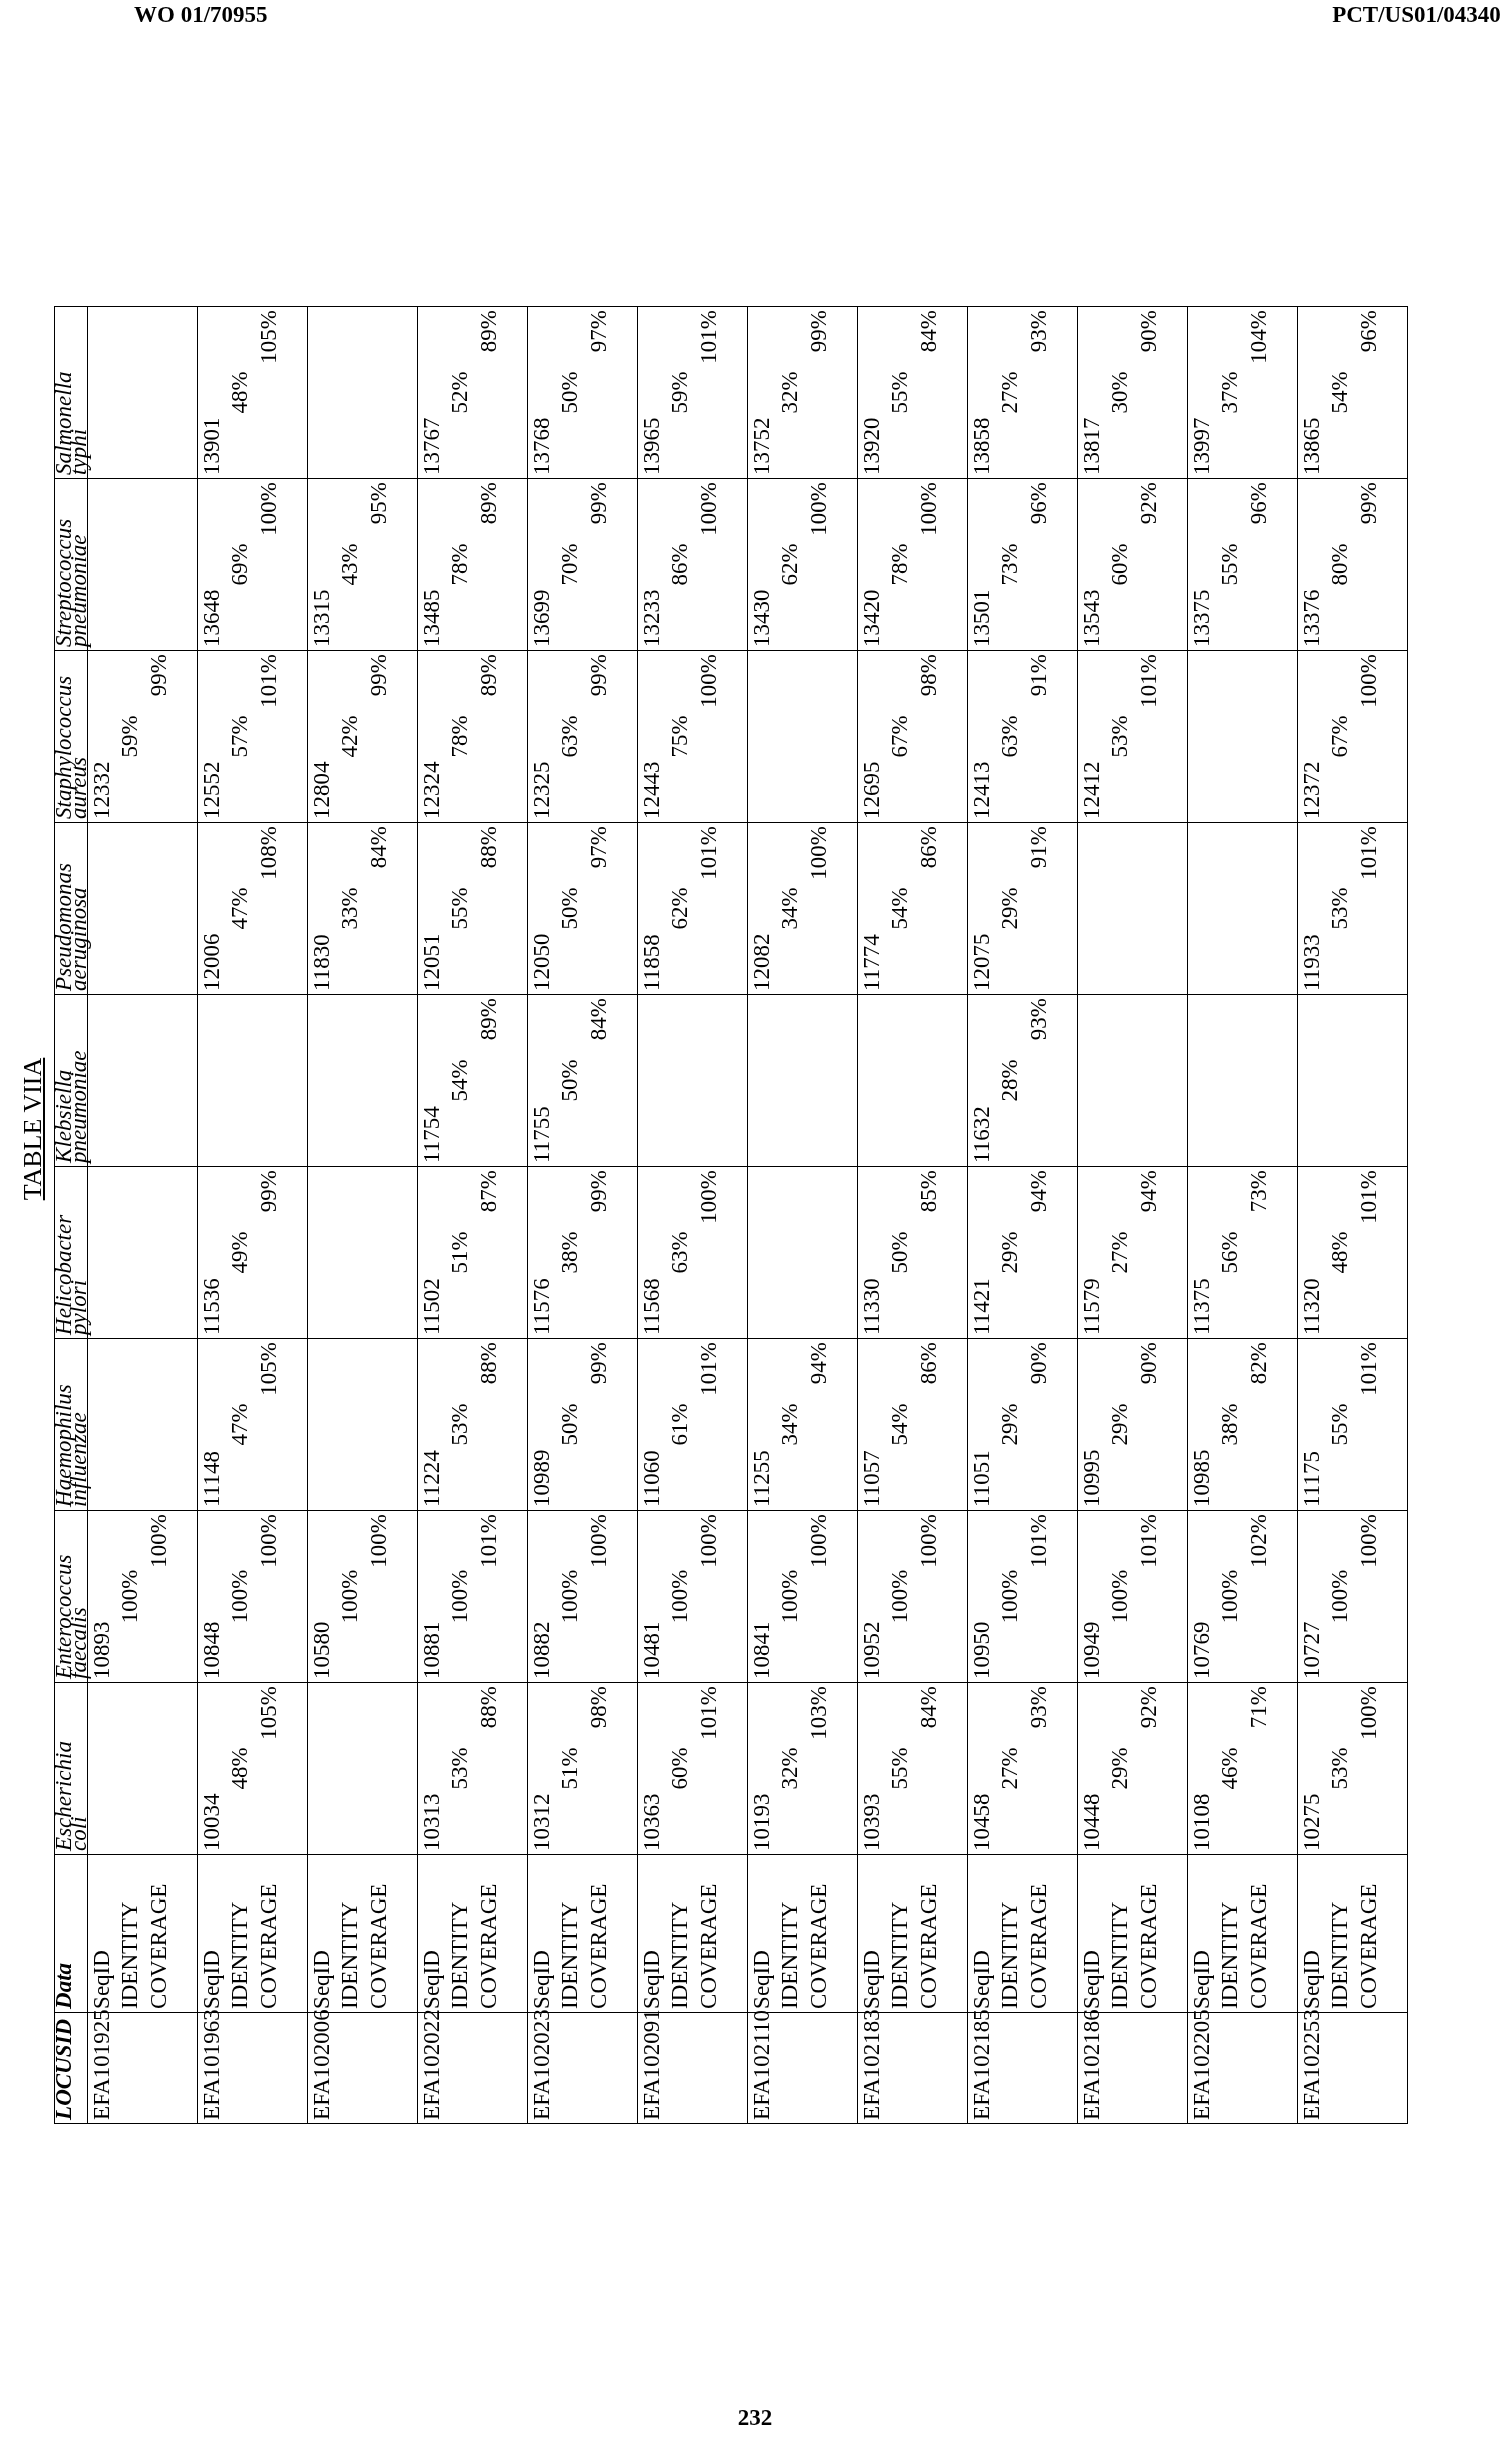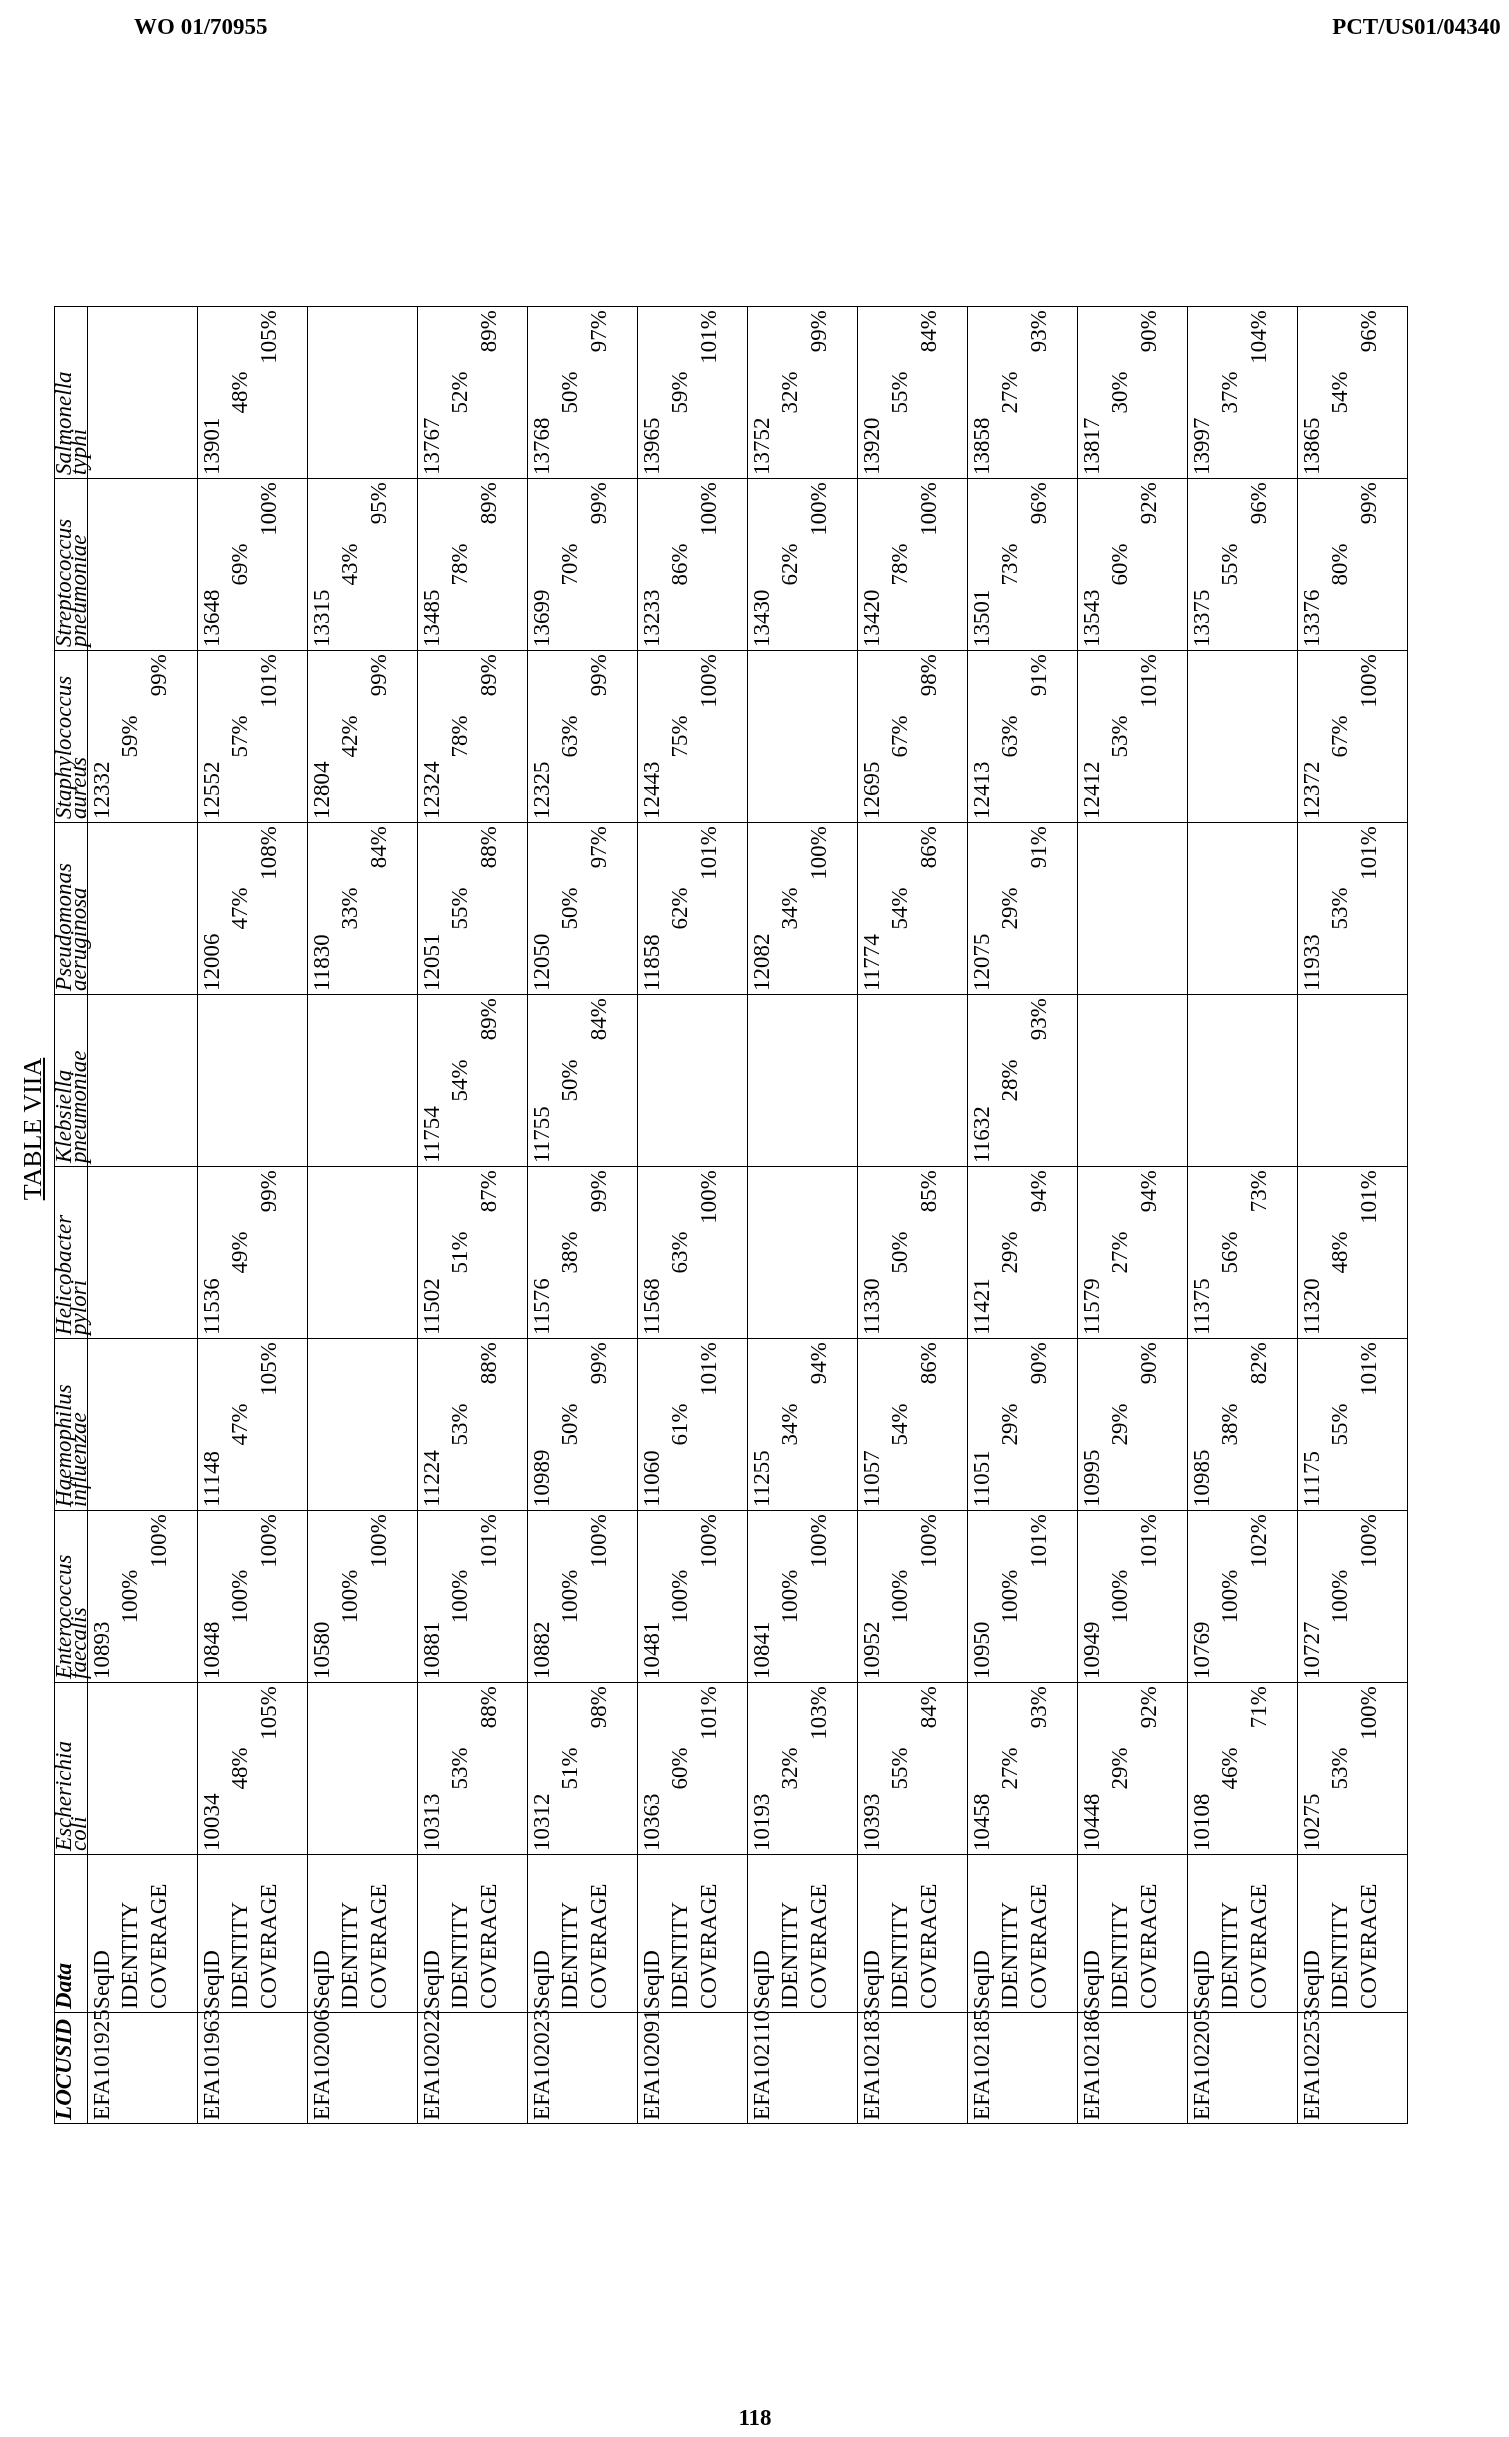--- a/index.html
+++ b/index.html
@@ -1,18 +1,18 @@
 <!DOCTYPE html>
 <html style="font-size:12.3px"><head>
 <meta charset="utf-8">
 <style>
   html, body { margin: 0; padding: 0; background: #ffffff; }
   body { width: 1510px; height: 2438px; position: relative; overflow: hidden;
          font-family: "Liberation Serif", "DejaVu Serif", serif; color: #000; }
-  .hdr { position: absolute; top: 14px; font-weight: bold; font-size: 23px; }
+  .hdr { position: absolute; top: 2px; font-weight: bold; font-size: 23px; }
   .hdr-left { left: 134px; }
   .hdr-right { right: 9.2px; }
   .page-num { position: absolute; top: 2405px; left: 0; width: 1510px; text-align: center;
               font-weight: bold; font-size: 23px; }
   .rot-wrap { position: absolute; left: 0; top: 0; width: 1510px; height: 2438px; }
   
   .rot { position: absolute; left: 10.8px; top: 2124px; width: 1990px; height: 1494px;
          transform-origin: 0 0; transform: rotate(-90deg); }
   .table-title { height: 43px; text-align: center; font-size: 26px; text-decoration: underline;
                  line-height: 43px; }
@@ -735,14 +735,14 @@
               <span class="cell-line l1">13865</span>
               <span class="cell-line l2">54%</span>
               <span class="cell-line l3">96%</span>
             </td>
           </tr>
         </tbody>
     </table>
   </div>
 </div>
 
-<div class="page-num">118</div>
+<div class="page-num">232</div>
 
 
 </body></html>

